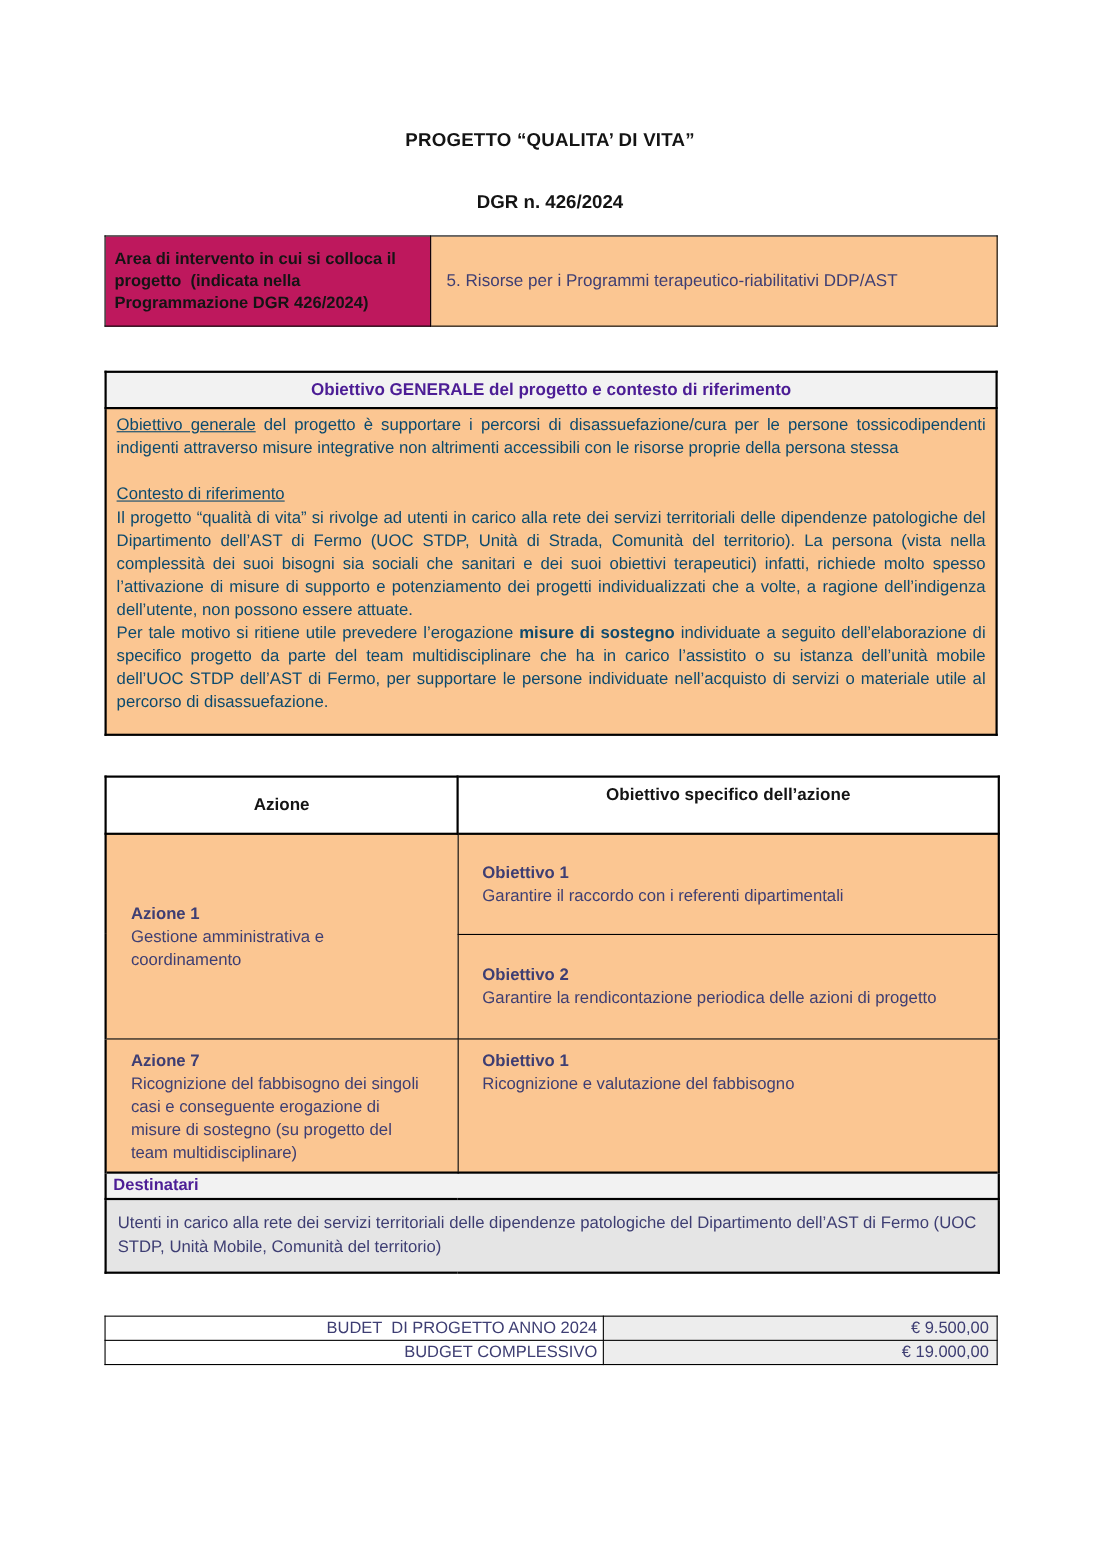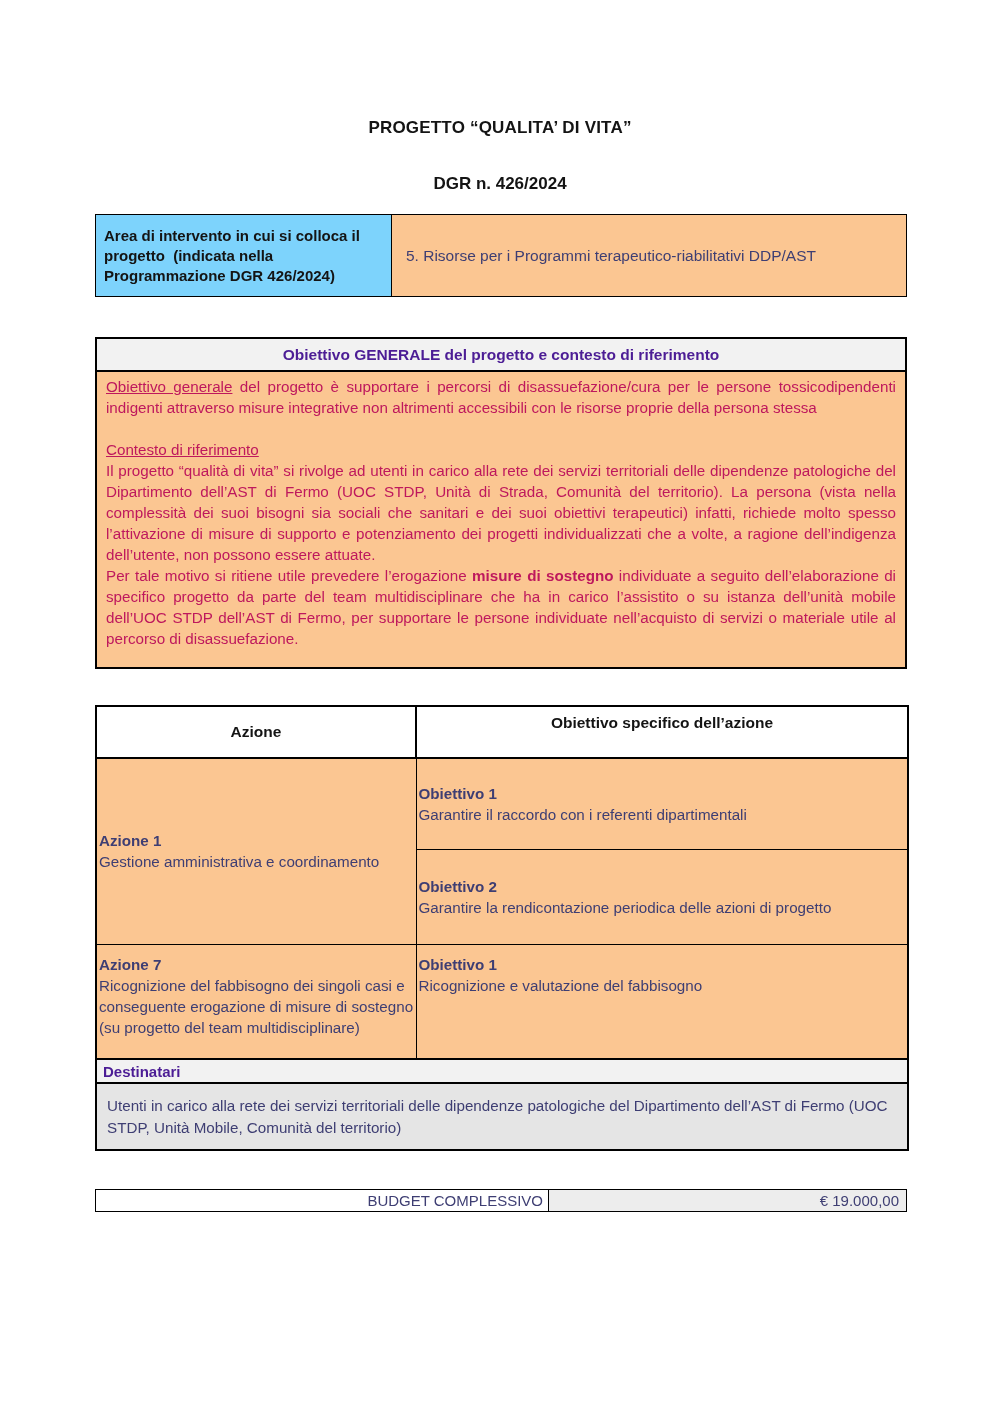--- a/index.html
+++ b/index.html
@@ -29,21 +29,21 @@
     border-collapse: collapse;
     table-layout: fixed;
   }
   table.tbl td { border: 1px solid #000; }
 
   
   .area-tbl { margin-top: 20px; }
   .area-tbl td { border: 2px solid #000; }
   .area-label {
     width: 296px; height: 82px;
-    background: #7dd3fc;
+    background: #be185d;
     font-weight: bold; font-size: 15px; line-height: 20px;
     color: #141414;
     padding: 6px 10px 6px 8px;
     vertical-align: middle;
     white-space: pre-wrap;
   }
   .area-value {
     background: #FBC692;
     color: #3E3E73;
     font-size: 15.5px;
@@ -62,21 +62,21 @@
     border: 2px solid #000 !important;
     padding: 2px 6px;
   }
   .section-header.left { text-align: left; height: 24px; padding-left: 6px; font-size: 15px; }
 
   
   .general-tbl { margin-top: 40px; }
   .general-tbl td.body-cell {
     border: 2px solid #000;
     background: #FBC692;
-    color: #be185d;
+    color: #0c4a6e;
     font-size: 15.2px; line-height: 21px;
     padding: 4px 9px 6px 9px;
     vertical-align: top;
     height: 297px;
   }
   .body-cell p { margin: 0; }
   .just { text-align: justify; }
   .ul { text-decoration: underline; }
   .bold { font-weight: bold; }
 
@@ -87,21 +87,21 @@
     background: #ffffff; color: #141414;
     font-weight: bold; font-size: 15.5px;
     height: 52px;
     border-width: 2px;
   }
   .hdr-azione { text-align: center; vertical-align: middle; }
   .hdr-obiettivo { text-align: center; vertical-align: top; padding-top: 7px; }
   .actions-tbl .orange {
     background: #FBC692; color: #3E3E73;
     font-size: 15.2px; line-height: 21px;
-    padding: 6px 2px;
+    padding: 6px 22px;
   }
   .actions-tbl .blue-bold { font-weight: bold; color: #3E3E73; }
   .cell-mid { vertical-align: middle; }
   .cell-top { vertical-align: top; padding-top: 9px !important; }
   .actions-tbl .outer-l { border-left-width: 2px; }
   .actions-tbl .outer-r { border-right-width: 2px; }
   .recipients-cell {
     background: #e5e5e5; color: #3E3E73;
     font-size: 15.2px; line-height: 22px;
     height: 67px; vertical-align: middle;
@@ -206,20 +206,24 @@
       </tr>
       <tr>
         <td class="recipients-cell" colspan="2">Utenti in carico alla rete dei servizi territoriali delle dipendenze patologiche del Dipartimento dell’AST di Fermo (UOC STDP, Unità Mobile, Comunità del territorio)</td>
       </tr>
     </tbody>
       </table>
 
     <table class="tbl budget-tbl">
       <tbody>
       <tr>
+        <td class="b-label">BUDET  DI PROGETTO ANNO 2024</td>
+        <td class="b-value">€ 9.500,00</td>
+      </tr>
+      <tr>
         <td class="b-label">BUDGET COMPLESSIVO</td>
         <td class="b-value">€ 19.000,00</td>
       </tr>
     </tbody>
       </table>
 
   </div>
 </div>
 
 </body></html>

